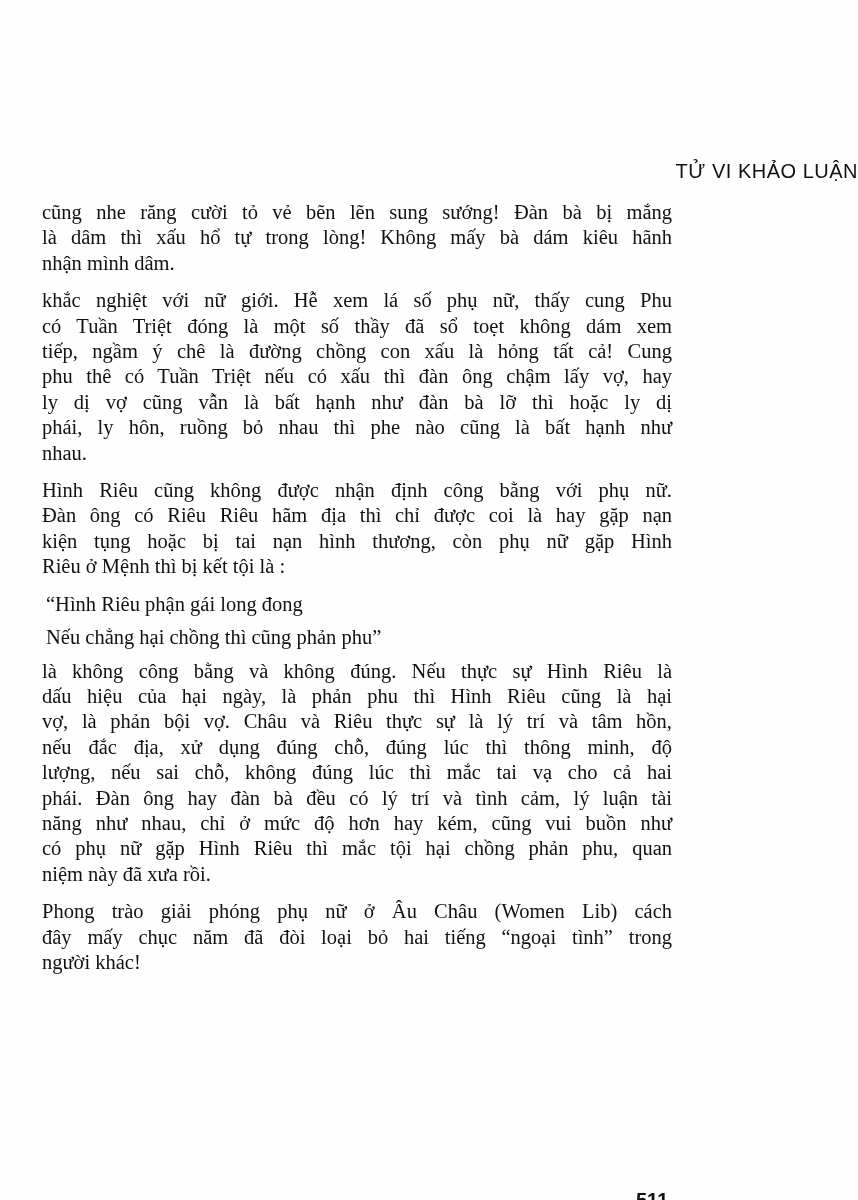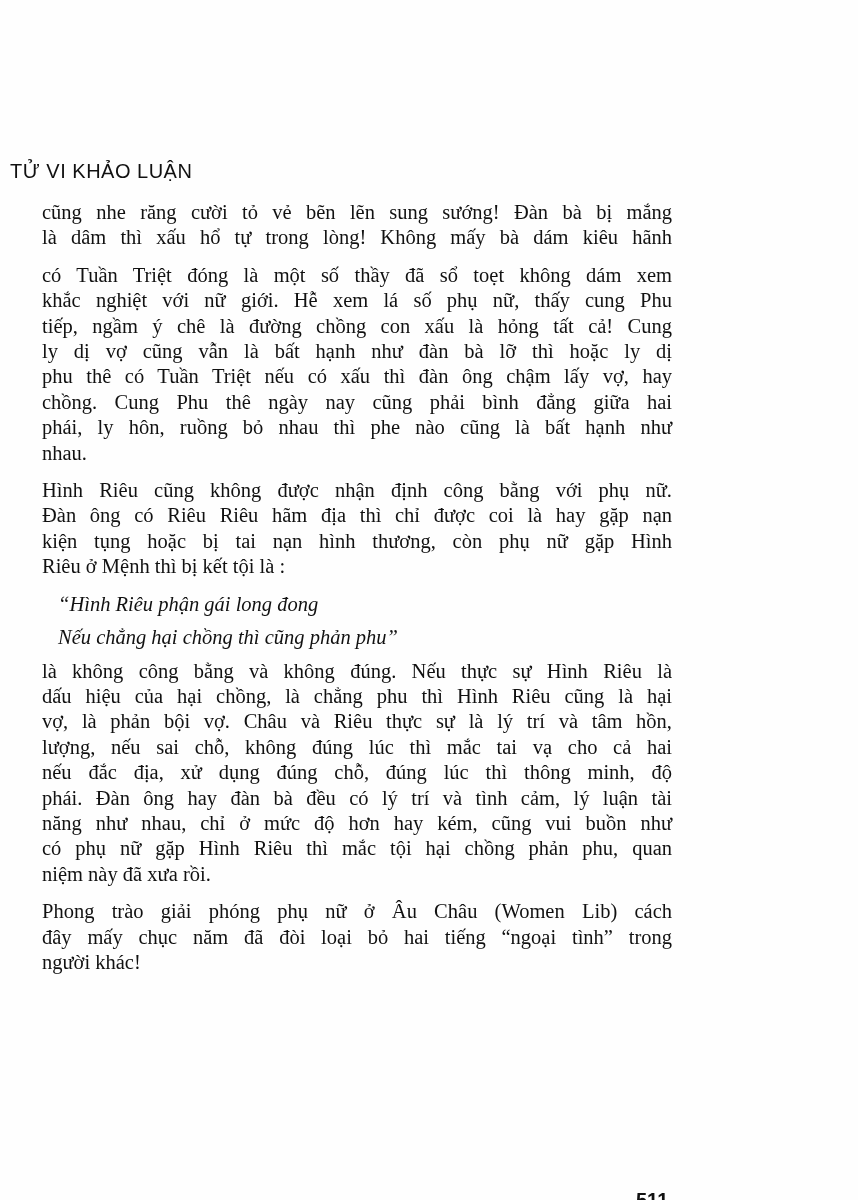--- a/index.html
+++ b/index.html
@@ -21,21 +21,21 @@
       top: 0;
       width: 858px;
       height: 1200px;
       background: #fefefe;
     }
     .running-header {
       position: absolute;
       top: 160px;
       left: 0;
       width: 858px;
-      text-align: left;
+      text-align: right;
       font-family: "Liberation Sans", "DejaVu Sans", sans-serif;
       font-size: 20px;
       letter-spacing: 0.5px;
       padding-left: 10px;
       box-sizing: border-box;
     }
     .body-text {
       position: absolute;
       left: 42px;
       top: 200px;
@@ -49,22 +49,21 @@
       text-align: justify;
       text-align-last: justify;
     }
     .line.last {
       text-align-last: left;
     }
     .para {
       margin: 0 0 12px 0;
     }
     .verse {
-      font-style: italic;
-      margin: 0 0 8px 16px;
+      margin: 0 0 8px 4px;
       text-align-last: left;
     }
     .verse .line {
       text-align-last: left;
     }
     .page-number {
       position: absolute;
       left: 636px;
       top: 1189px;
       font-family: "Liberation Sans", "DejaVu Sans", sans-serif;
@@ -77,29 +76,29 @@
 
 <div class="page">
 
   <div class="running-header">TỬ VI KHẢO LUẬN</div>
 
   <div class="body-text">
 
     <div class="para">
       <span class="line">cũng nhe răng cười tỏ vẻ bẽn lẽn sung sướng! Đàn bà bị mắng</span>
       <span class="line">là dâm thì xấu hổ tự trong lòng! Không mấy bà dám kiêu hãnh</span>
+      <span class="line last">nhận mình dâm.</span>
     </div>
 
     <div class="para">
+      <span class="line">khắc nghiệt với nữ giới. Hễ xem lá số phụ nữ, thấy cung Phu</span>
       <span class="line">có Tuần Triệt đóng là một số thầy đã sổ toẹt không dám xem</span>
-      <span class="line">khắc nghiệt với nữ giới. Hễ xem lá số phụ nữ, thấy cung Phu</span>
       <span class="line">tiếp, ngầm ý chê là đường chồng con xấu là hỏng tất cả! Cung</span>
+      <span class="line">phu thê có Tuần Triệt nếu có xấu thì đàn ông chậm lấy vợ, hay</span>
       <span class="line">ly dị vợ cũng vẫn là bất hạnh như đàn bà lỡ thì hoặc ly dị</span>
-      <span class="line">phu thê có Tuần Triệt nếu có xấu thì đàn ông chậm lấy vợ, hay</span>
-      <span class="line">chồng. Cung Phu thê ngày nay cũng phải bình đẳng giữa hai</span>
       <span class="line">phái, ly hôn, ruồng bỏ nhau thì phe nào cũng là bất hạnh như</span>
       <span class="line last">nhau.</span>
     </div>
 
     <div class="para">
       <span class="line">Hình Riêu cũng không được nhận định công bằng với phụ nữ.</span>
       <span class="line">Đàn ông có Riêu Riêu hãm địa thì chỉ được coi là hay gặp nạn</span>
       <span class="line">kiện tụng hoặc bị tai nạn hình thương, còn phụ nữ gặp Hình</span>
       <span class="line last">Riêu ở Mệnh thì bị kết tội là :</span>
     </div>
@@ -107,24 +106,24 @@
     <div class="verse">
       <span class="line">“Hình Riêu phận gái long đong</span>
     </div>
 
     <div class="verse">
       <span class="line">Nếu chẳng hại chồng thì cũng phản phu”</span>
     </div>
 
     <div class="para">
       <span class="line">là không công bằng và không đúng. Nếu thực sự Hình Riêu là</span>
-      <span class="line">dấu hiệu của hại chồng, là chẳng phu thì Hình Riêu cũng là hại</span>
+      <span class="line">dấu hiệu của hại ngày, là phản phu thì Hình Riêu cũng là hại</span>
       <span class="line">vợ, là phản bội vợ. Châu và Riêu thực sự là lý trí và tâm hồn,</span>
+      <span class="line">nếu đắc địa, xử dụng đúng chỗ, đúng lúc thì thông minh, độ</span>
       <span class="line">lượng, nếu sai chỗ, không đúng lúc thì mắc tai vạ cho cả hai</span>
-      <span class="line">nếu đắc địa, xử dụng đúng chỗ, đúng lúc thì thông minh, độ</span>
       <span class="line">phái. Đàn ông hay đàn bà đều có lý trí và tình cảm, lý luận tài</span>
       <span class="line">năng như nhau, chỉ ở mức độ hơn hay kém, cũng vui buồn như</span>
       <span class="line">có phụ nữ gặp Hình Riêu thì mắc tội hại chồng phản phu, quan</span>
       <span class="line last">niệm này đã xưa rồi.</span>
     </div>
 
     <div class="para">
       <span class="line">Phong trào giải phóng phụ nữ ở Âu Châu (Women Lib) cách</span>
       <span class="line">đây mấy chục năm đã đòi loại bỏ hai tiếng “ngoại tình” trong</span>
       <span class="line last">người khác!</span>

